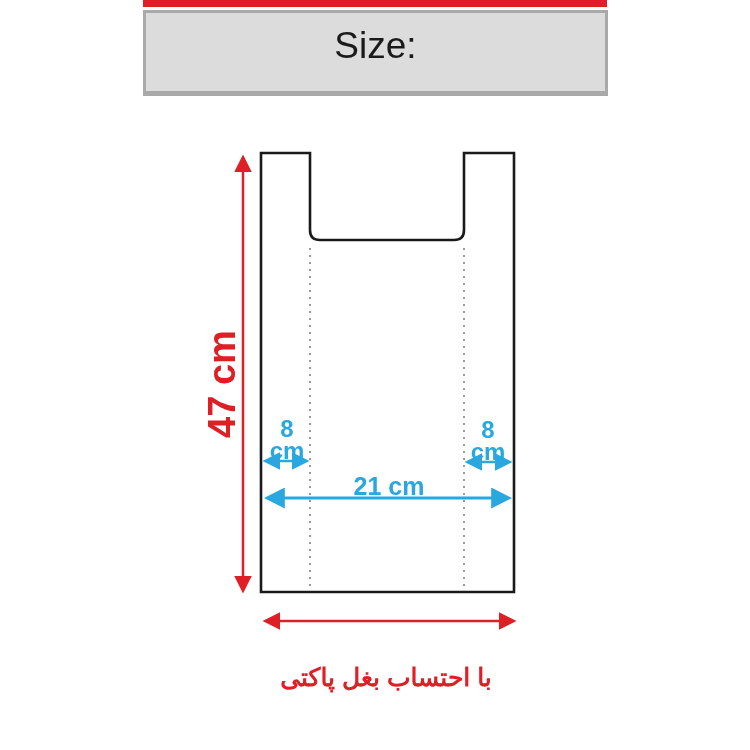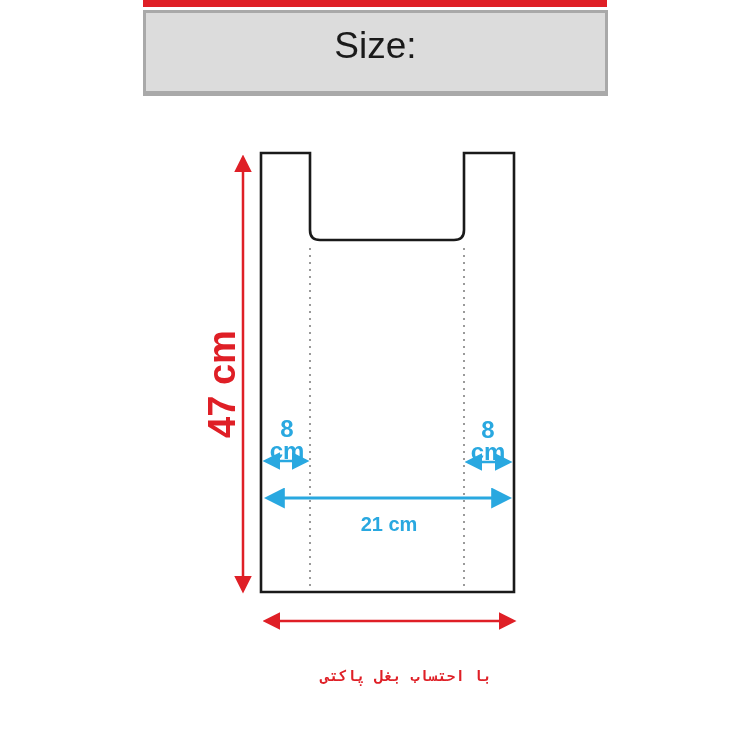--- a/index.html
+++ b/index.html
@@ -53,35 +53,35 @@
   }
   .gusset-lbl{
     transform:translate(-50%,-50%);
     text-align:center;color:var(--blue);font-weight:bold;
     font-size:24px;line-height:0.92;
   }
   .gusset-left{left:287px;top:440px;}
   .gusset-right{left:488px;top:441px;}
   .gusset-lbl span{display:block;}
   .dim-inner{
-    left:389px;top:524px;
+    left:389px;top:486px;
     transform:translate(-50%,-50%);
-    font-size:20px;font-weight:bold;color:var(--blue);
+    font-size:25px;font-weight:bold;color:var(--blue);
   }
   .dim-width{
     left:394px;top:645px;
     transform:translate(-50%,-50%);
     font-size:36px;font-weight:bold;color:var(--red);
   }
   .footnote{
-    left:406px;top:677px;
+    left:386px;top:677px;
     transform:translate(-50%,-50%);
     direction:rtl;
-    font-family:Liberation Mono, monospace;
-    font-size:15px;font-weight:bold;color:var(--red);
+    font-family:Liberation Sans, sans-serif;
+    font-size:25px;font-weight:bold;color:var(--red);
   }
 </style>
 </head>
 <body>
 
 <div class="canvas">
 
   <div class="top-red-bar"></div>
   <div class="size-box">
     <span class="size-label">Size:</span>

